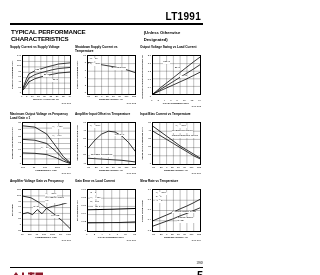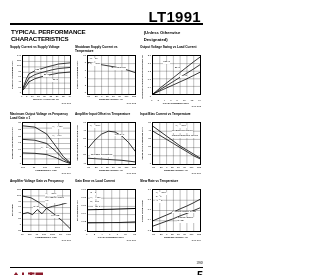--- a/index.html
+++ b/index.html
@@ -6,21 +6,21 @@
   body{
     width:213px;height:275px;overflow:hidden;
     font-family:"Liberation Sans", sans-serif;
     color:#000;
     -webkit-font-smoothing:none;
   }
   .page{position:relative;width:213px;height:275px;box-sizing:border-box;padding:0 10px;}
 
   
   .part-title{
-    text-align:right;font-size:15px;font-weight:bold;letter-spacing:.3px;
+    text-align:right;font-size:10px;font-weight:bold;letter-spacing:.3px;
     margin:12px 2px 1px 0;line-height:10px;
   }
   .rule{height:1.6px;background:#000;margin:0 0 3px 0;}
   .sect-head{display:flex;align-items:baseline;gap:4px;margin:0 0 3px 1px;}
   .sect-title{font-size:6.2px;font-weight:bold;letter-spacing:-.1px;line-height:7px;}
   .sect-sub{font-size:4.2px;font-weight:bold;line-height:7px;}
 
   
   .grid{display:flex;flex-direction:column;gap:5px;}
   .row{display:flex;gap:4px;}

